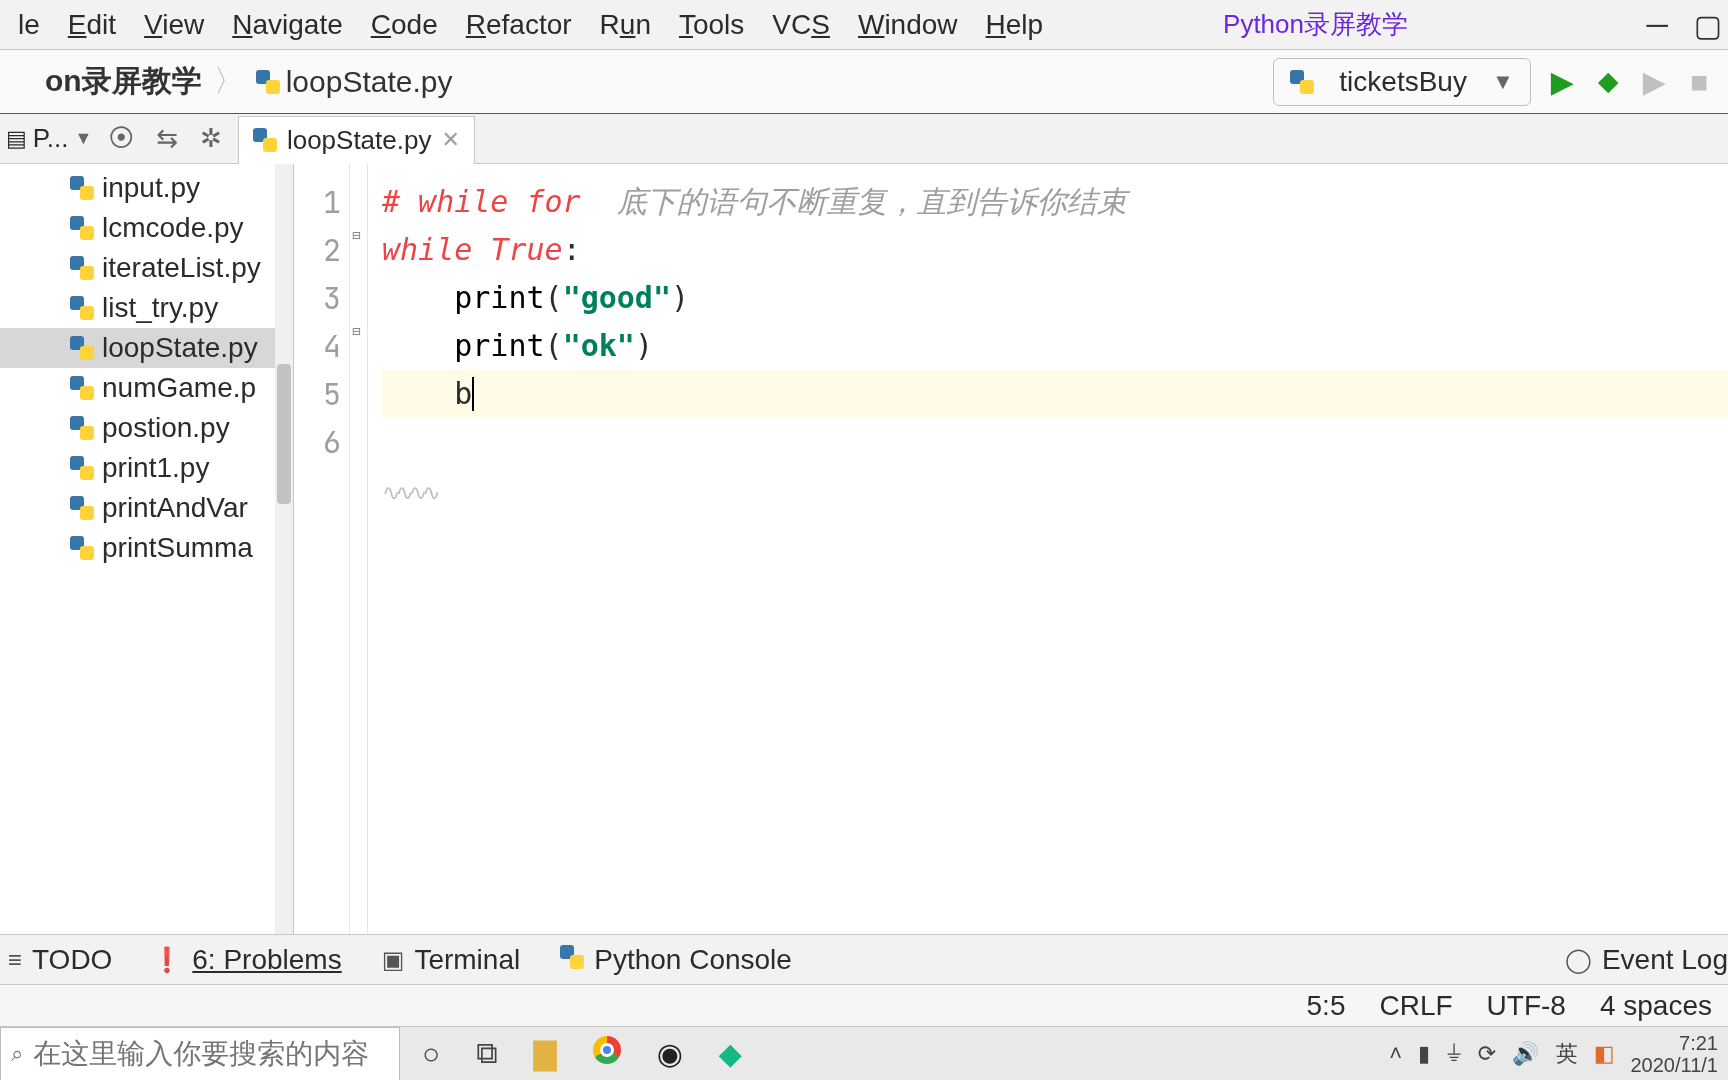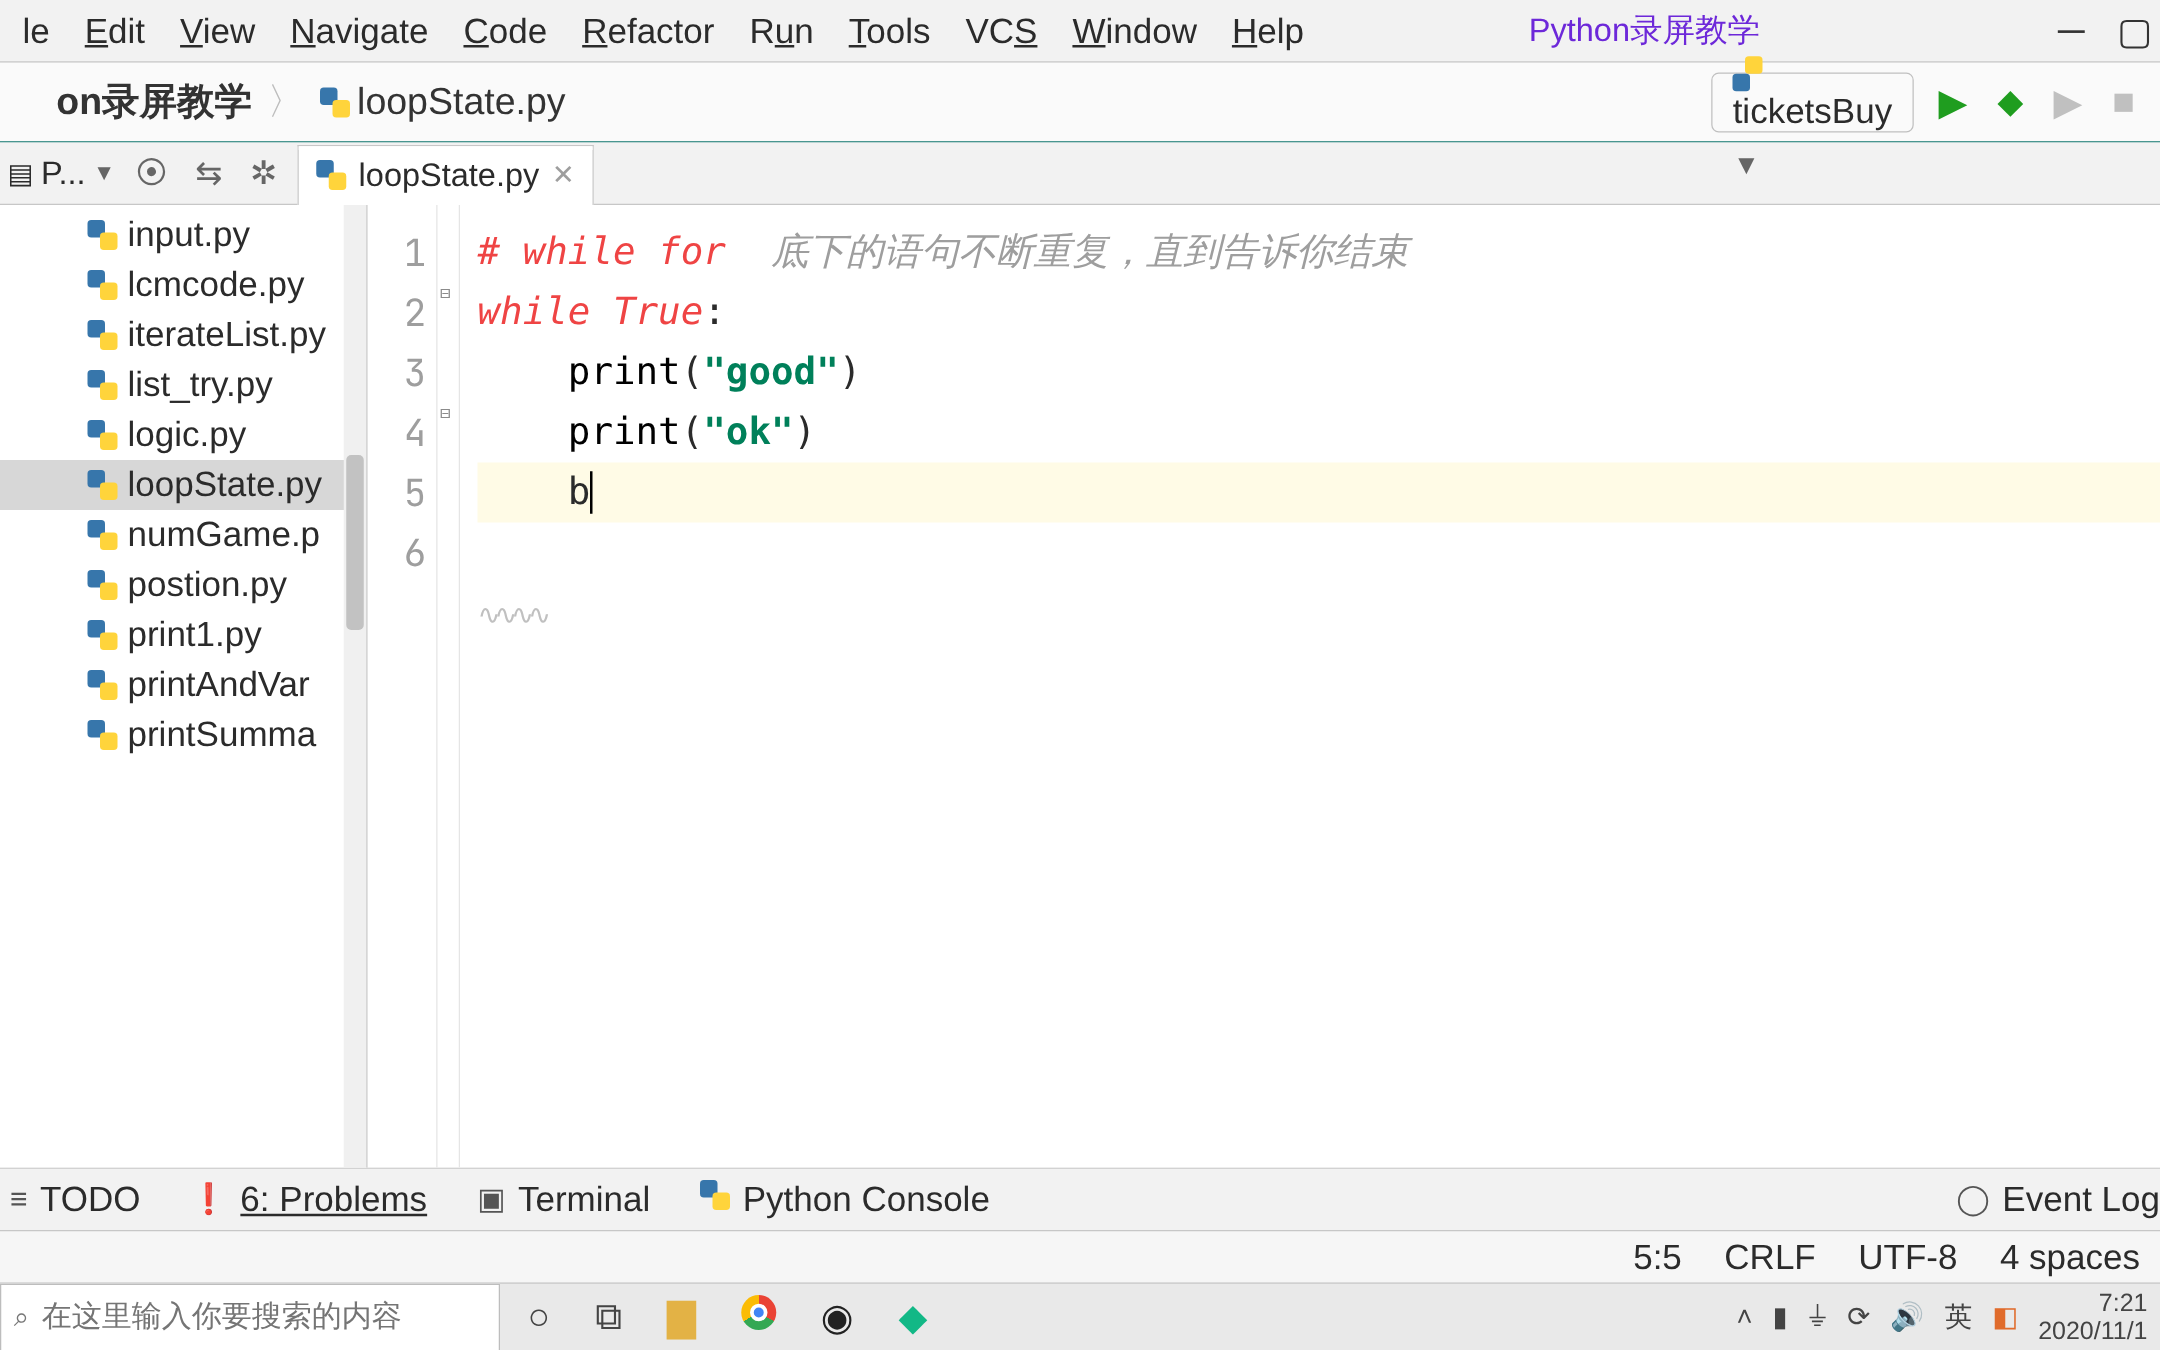--- a/index.html
+++ b/index.html
@@ -32,21 +32,21 @@
               padding:0 10px; color:#333; }
 #row2 .chevron{ color:#bdbdbd; font-size:30px; padding:0 2px; }
 .py-glyph{ width:24px; height:24px; position:relative; display:inline-block; }
 .py-glyph::before,.py-glyph::after{ content:""; position:absolute; width:14px;
         height:14px; border-radius:3px; }
 .py-glyph::before{ left:0; top:0; background:#3776ab; }
 .py-glyph::after { right:0; bottom:0; background:#ffd43b; }
 
 #row2 .spacer{ flex:1; }
 #runconf{ border:1px solid #c0c0c0; border-radius:6px; height:48px;
-          display:flex; align-items:flex-start; gap:14px; padding:0 16px; font-size:28px;flex-direction:column; }
+          display:flex; align-items:center; gap:25px; padding:0 16px; font-size:28px; }
 #runconf .arrow{ font-size:22px; color:#666; }
 .tool-icons{ display:flex; align-items:center; gap:24px; padding:0 20px; }
 .tool-icons span{ font-size:30px; }
 .icon-run   { color:#1f9d1f; }
 .icon-debug { color:#1f9d1f; }
 .icon-dis   { color:#c0c0c0; }
 
 
 
 
@@ -117,21 +117,21 @@
          border-top:1px solid #c7c7c7; background:#f6f6f6; }
 
 
 
 
 #taskbar{ height:54px; background:#e9e9e9; border-top:1px solid #c7c7c7;
           display:flex; align-items:center; font-size:22px; }
 #search  { flex:0 0 400px; height:54px; display:flex; align-items:center;
            border:1px solid #bdbdbd; background:#fff; padding:0 10px; gap:10px;
            color:#777; }
-#search input{ border:none; outline:none; font-size:24px; width:100%; color:#555; }
+#search input{ border:none; outline:none; font-size:28px; width:100%; color:#555; }
 #tb-center{ flex:1; display:flex; align-items:center; gap:36px; padding-left:22px; }
 #tb-center span{ font-size:30px; color:#444; }
 .chrome-ico span{ display:inline-block; width:28px; height:28px; border-radius:50%;
           background:conic-gradient(#ea4335 0 120deg,#34a853 0 240deg,#fbbc05 0);
           position:relative; }
 .chrome-ico span::after{content:"";position:absolute;inset:7px;border-radius:50%;
           background:#4285f4;border:3px solid #fff;}
 #tray    { display:flex; align-items:center; gap:16px; padding:0 10px; font-size:22px;
            color:#444; }
 #tray .clock{ text-align:right; line-height:1.1; font-size:20px; }
@@ -214,24 +214,20 @@
           <span>lcmcode.py</span>
         </li>
         <li>
           <span class="py-glyph"></span>
           <span>iterateList.py</span>
         </li>
         <li>
           <span class="py-glyph"></span>
           <span>list_try.py</span>
         </li>
-        <li>
-          <span class="py-glyph"></span>
-          <span>logic.py</span>
-        </li>
         <li class="selected">
           <span class="py-glyph"></span>
           <span>loopState.py</span>
         </li>
         <li>
           <span class="py-glyph"></span>
           <span>numGame.p</span>
         </li>
         <li>
           <span class="py-glyph"></span>

